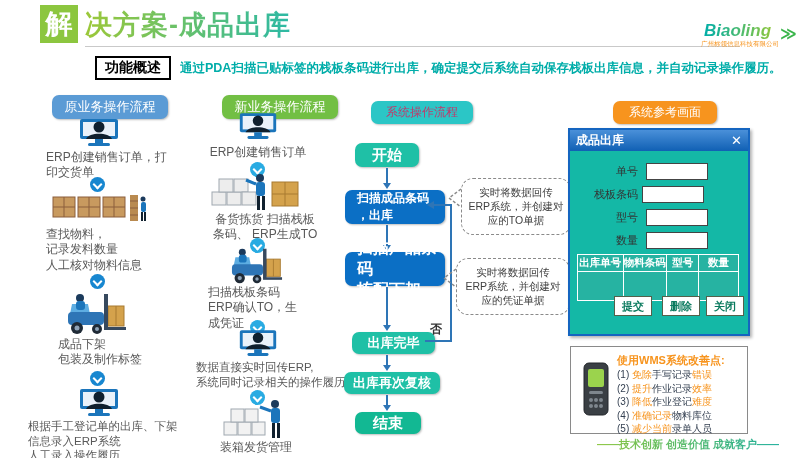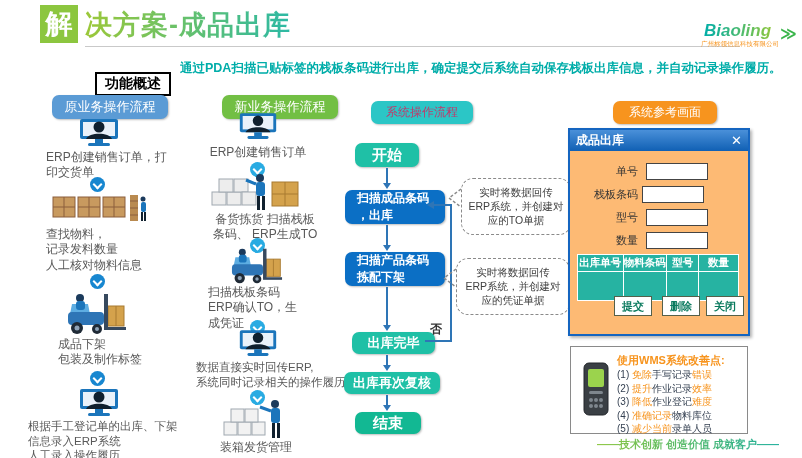--- a/index.html
+++ b/index.html
@@ -12,21 +12,21 @@
   .page-title{left:85px;top:7px;font-size:27px;font-weight:bold;letter-spacing:1px;
     background:linear-gradient(90deg,#9CC838 0%,#2CB9A5 100%);
     -webkit-background-clip:text;background-clip:text;color:transparent;}
   .title-rule{left:85px;top:46px;width:655px;height:1px;background:#c9c9c9;}
   .brand{left:704px;top:21px;font-size:17px;font-weight:bold;font-style:italic;letter-spacing:0px;
     background:linear-gradient(90deg,#00AEA9 0%,#8CC63F 100%);
     -webkit-background-clip:text;background-clip:text;color:transparent;}
   .brand-company{left:701px;top:40px;font-size:6.5px;color:#F7941E;white-space:nowrap;}
   .brand-chevrons{left:780px;top:24px;font-size:16px;font-weight:bold;color:#39B54A;}
   .overview-label{left:95px;top:56px;border:2px solid #000;padding:1px 8px;
-    font-size:14px;font-weight:bold;color:#000;background:#fff;margin-top:16px;}
+    font-size:14px;font-weight:bold;color:#000;background:#fff;}
   .overview-text{left:180px;top:60px;width:614px;font-size:12.5px;font-weight:bold;color:#00ADA9;}
   
   .pill{color:#fff;font-weight:normal;font-size:13px;text-align:center;border-radius:7px;
     padding:3px 10px;box-shadow:1px 1px 2px rgba(0,0,0,.25);}
   .pill-blue{left:52px;top:95px;width:96px;background:#5B9BD5;}
   .pill-green{left:206px;top:95px;width:96px;background:#72BF44;margin-left:16px;}
   .pill-teal{left:371px;top:101px;width:86px;background:#2BC6C6;color:#C0396B;font-size:12px;padding:3px 8px;}
   .pill-orange{left:613px;top:101px;width:88px;background:#F7941E;font-size:12px;padding:3px 8px;}
   
   .step-text{font-size:12px;color:#595959;line-height:1.28;}
@@ -46,21 +46,21 @@
   .hline{height:2px;background:#2E75B6;}
   .ahead-down{width:0;height:0;border-left:4px solid transparent;border-right:4px solid transparent;
     border-top:6px solid #2E75B6;}
   .ahead-left{width:0;height:0;border-top:4px solid transparent;border-bottom:4px solid transparent;
     border-right:7px solid #2E75B6;}
   .no-label{font-size:12px;font-weight:bold;color:#333;}
   
   .callout{border:1.5px dashed #8a8a8a;border-radius:12px;background:#fff;
     font-size:10.5px;color:#404040;text-align:center;padding:6px 4px;line-height:1.35;}
   
-  .ref-window{left:568px;top:128px;width:178px;height:204px;background:#fdba74;
+  .ref-window{left:568px;top:128px;width:178px;height:204px;background:#14b8a6;
     border:2px solid #1565C0;box-shadow:2px 2px 3px rgba(0,0,0,.3);}
   .ref-titlebar{left:0;top:0;right:0;height:21px;background:linear-gradient(180deg,#4A90D9,#1060B4);
     display:flex;align-items:center;justify-content:space-between;padding:0 6px;box-sizing:border-box;}
   .ref-title{color:#fff;font-weight:bold;font-size:12px;}
   .ref-close{color:#fff;font-weight:bold;font-size:13px;cursor:default;}
   .fieldrow-label{font-size:11px;color:#333;text-align:right;width:62px;}
   .fieldrow-input{width:60px;height:15px;border:1px solid #444;background:#fff;}
   .ref-table{left:7px;top:124px;width:162px;border-collapse:collapse;}
   .ref-table th{background:#26B3A2;color:#fff;font-size:10.5px;font-weight:bold;
     border:1px solid #fff;height:16px;padding:0;}
@@ -261,21 +261,21 @@
 
   <div class="abs vline" style="left:386px;top:168px;height:15px"></div>
   <div class="abs ahead-down" style="left:383px;top:183px"></div>
 
   <div class="abs fbox fblue pre" style="left:345px;top:190px;width:88px;height:34px;font-size:12px">扫描成品条码
 ，出库</div>
 
   <div class="abs vline" style="left:386px;top:225px;height:20px"></div>
   <div class="abs ahead-down" style="left:383px;top:245px"></div>
 
-  <div class="abs fbox fblue pre" style="left:345px;top:252px;width:88px;height:34px;font-size:12px">扫描产品条码
+  <div class="abs fbox fblue pre" style="left:345px;top:252px;width:88px;height:34px;font-size:16px">扫描产品条码
 拣配下架</div>
 
   <div class="abs vline" style="left:386px;top:287px;height:38px"></div>
   <div class="abs ahead-down" style="left:383px;top:325px"></div>
 
   <div class="abs fbox fteal" style="left:352px;top:332px;width:83px;height:22px;font-size:13px">出库完毕</div>
 
   <div class="abs vline" style="left:386px;top:355px;height:10px"></div>
   <div class="abs ahead-down" style="left:383px;top:365px"></div>
 

